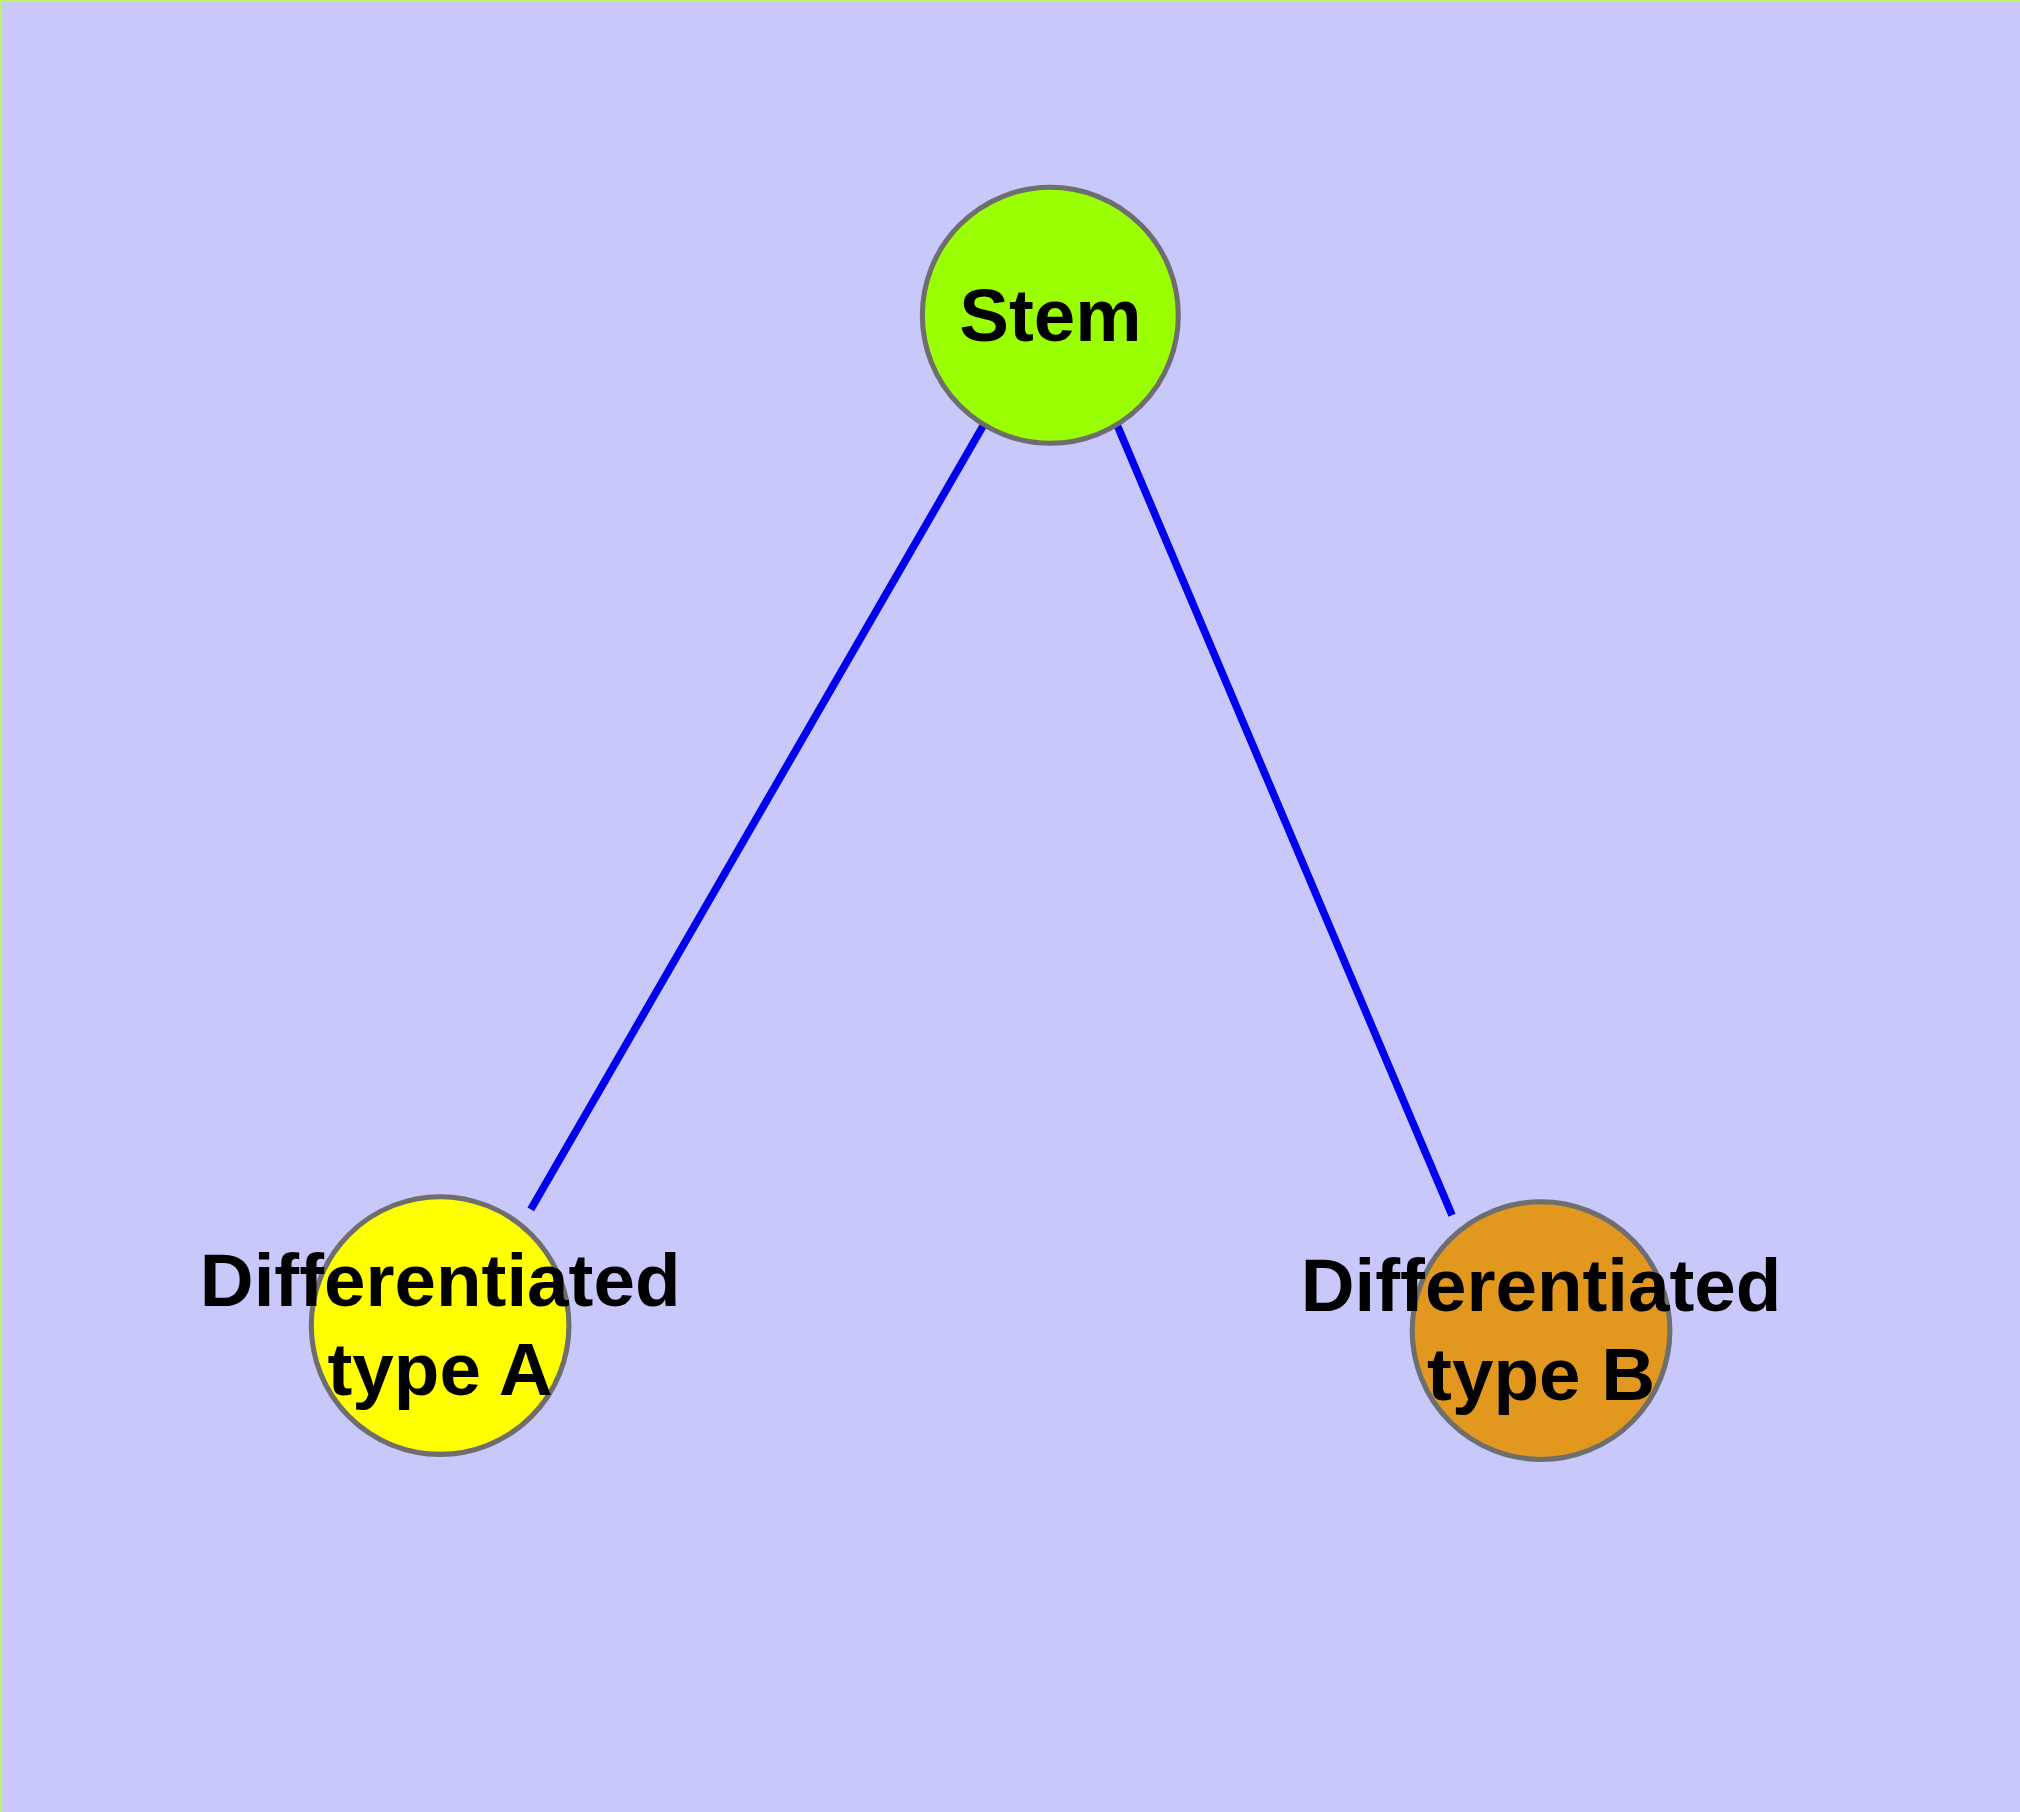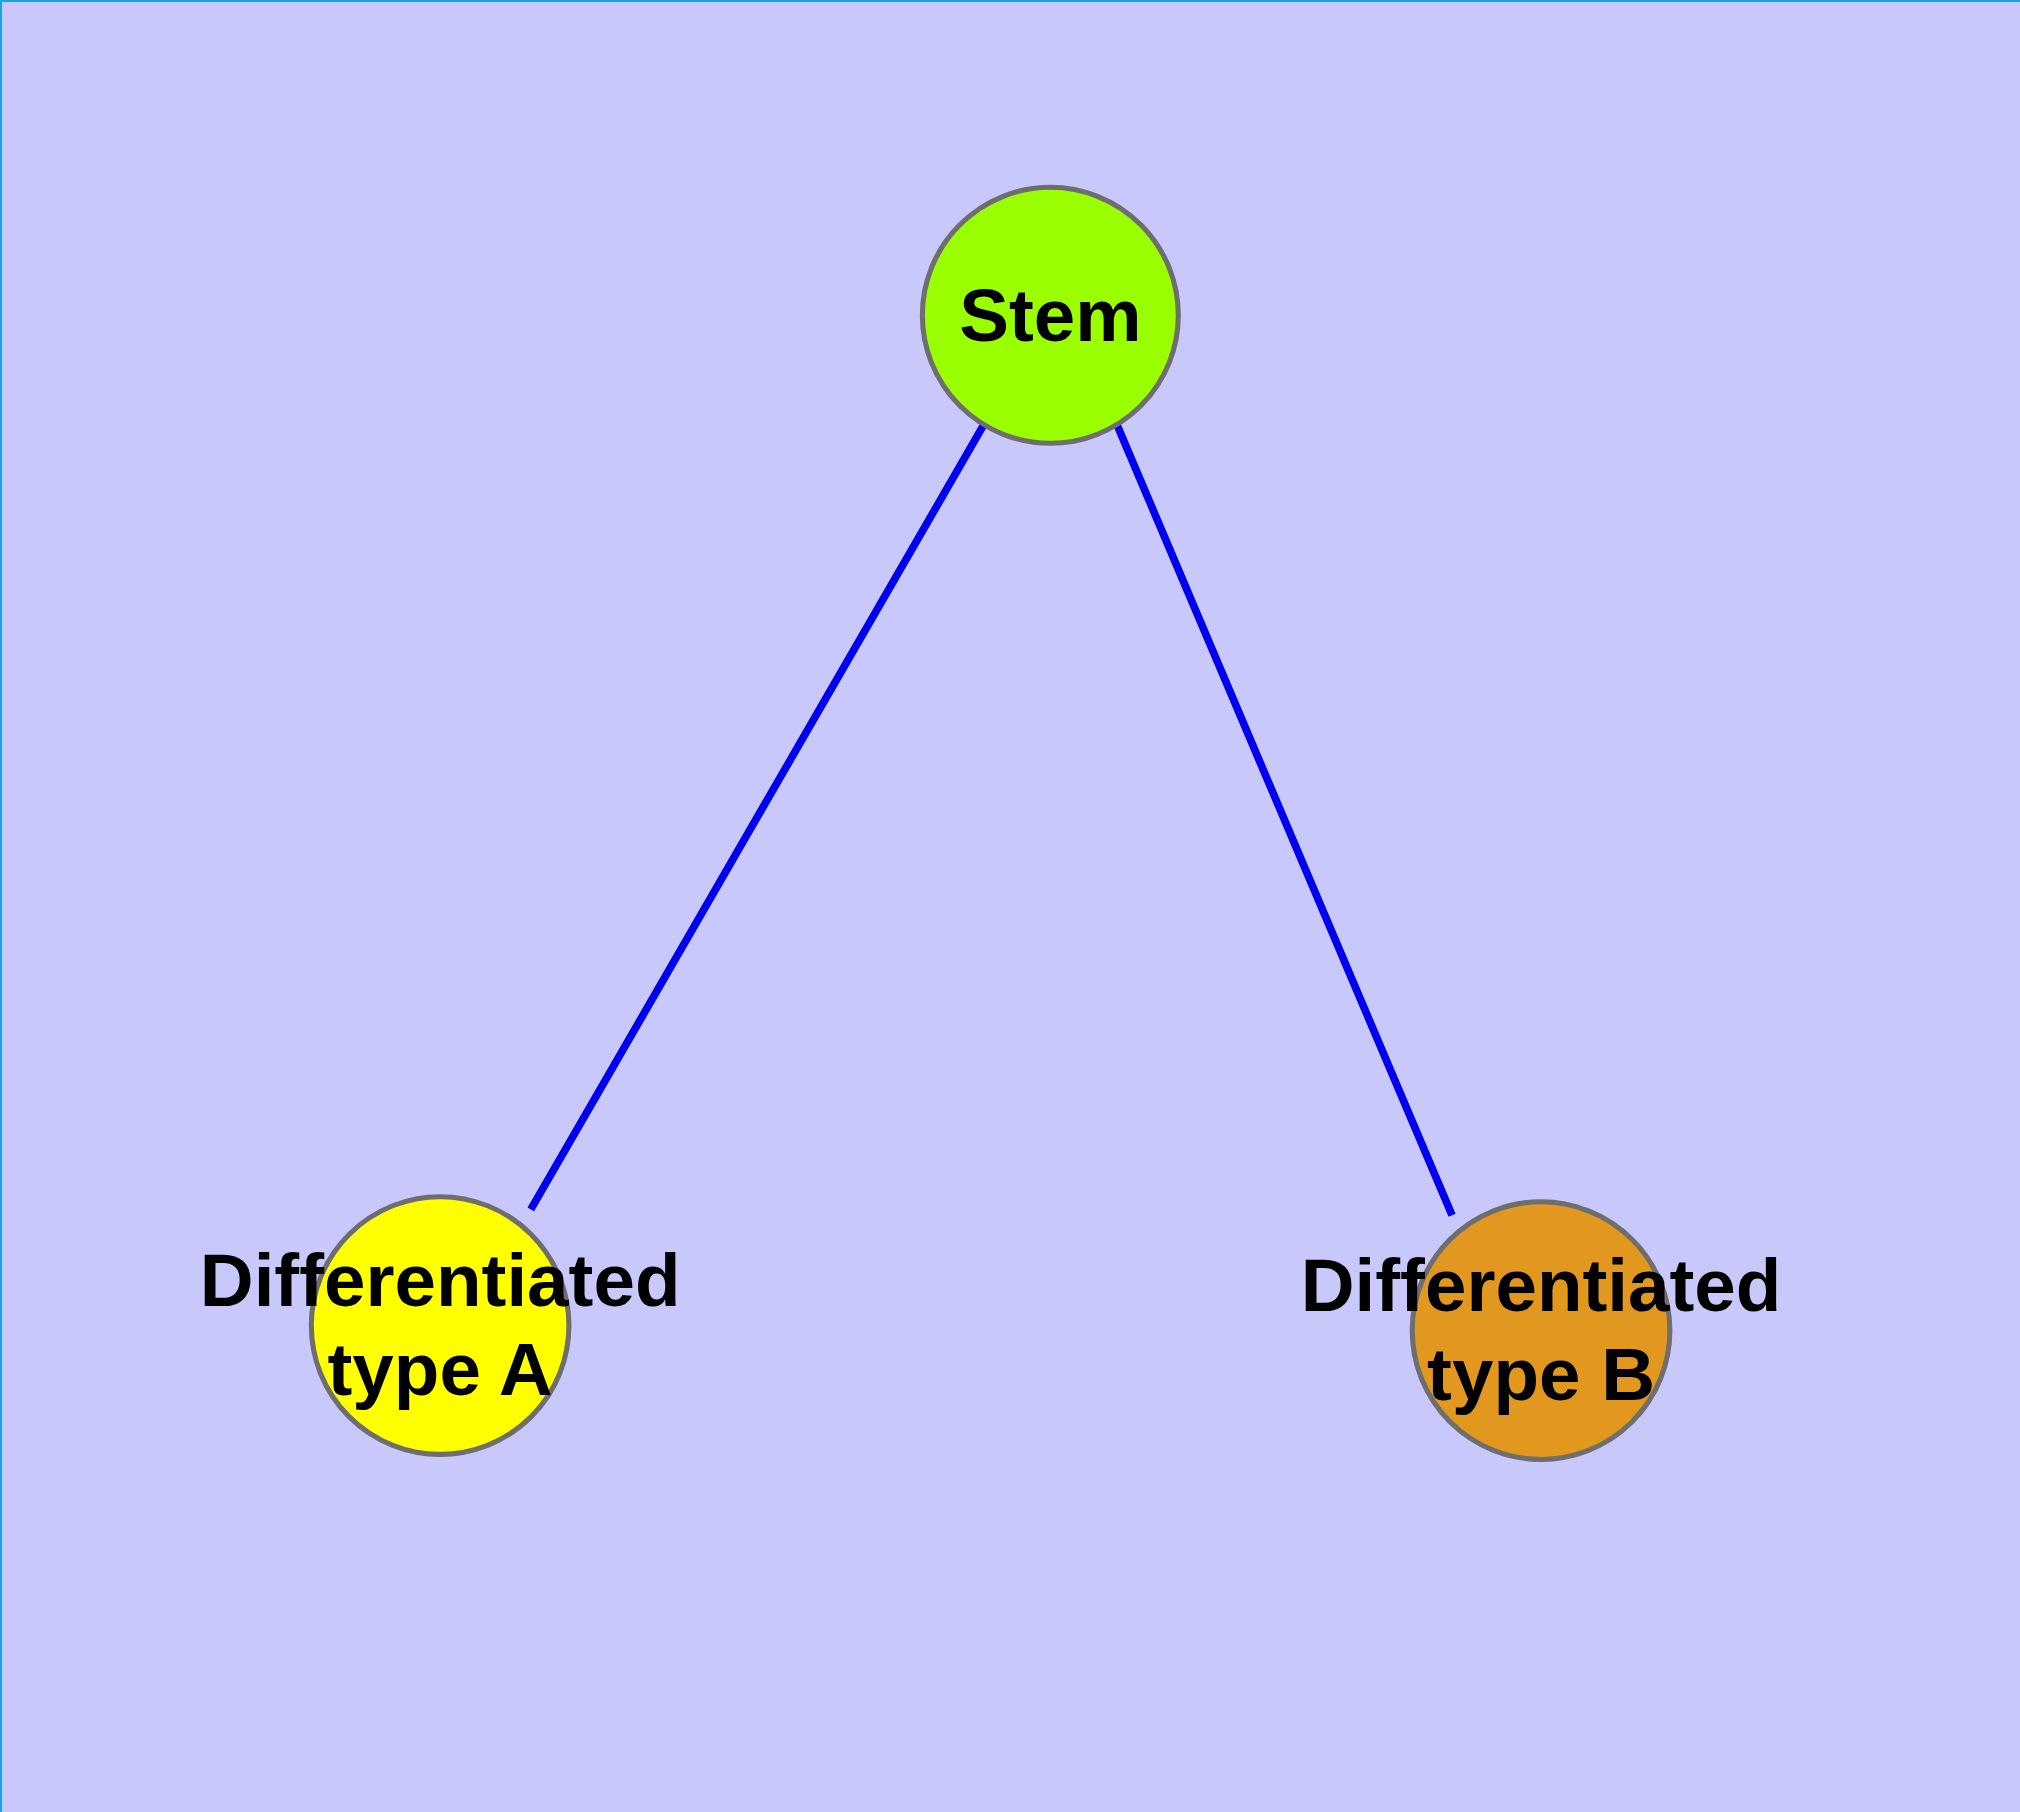--- a/index.html
+++ b/index.html
@@ -5,21 +5,21 @@
   html, body {
     margin: 0;
     padding: 0;
     background: #ffffff;
   }
   #canvas {
     position: relative;
     width: 2021px;
     height: 1812px;
     overflow: hidden;
-    background: #0ea5e9;
+    background: #bef264;
     font-family: "Liberation Sans", sans-serif;
   }
   #plot-background {
     position: absolute;
     left: 1.7px;
     top: 1.7px;
     width: 2019px;
     height: 1810px;
     background: #c8c8fa;
   }

